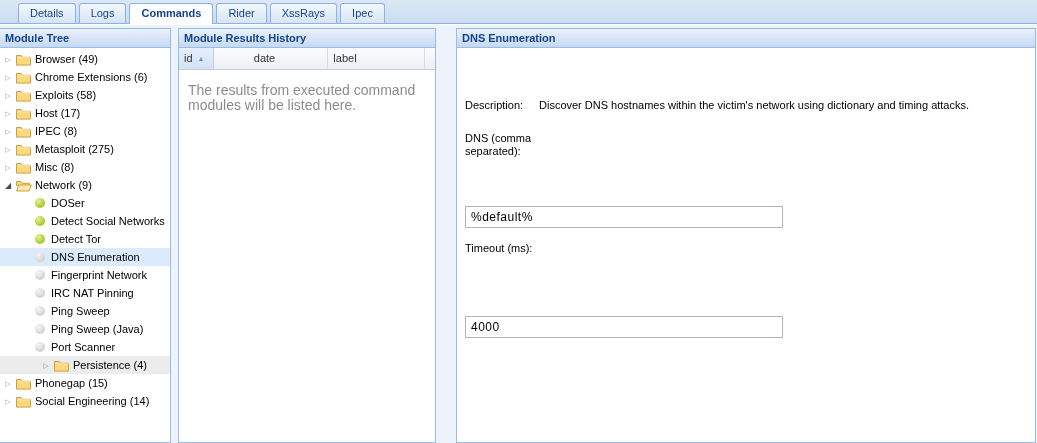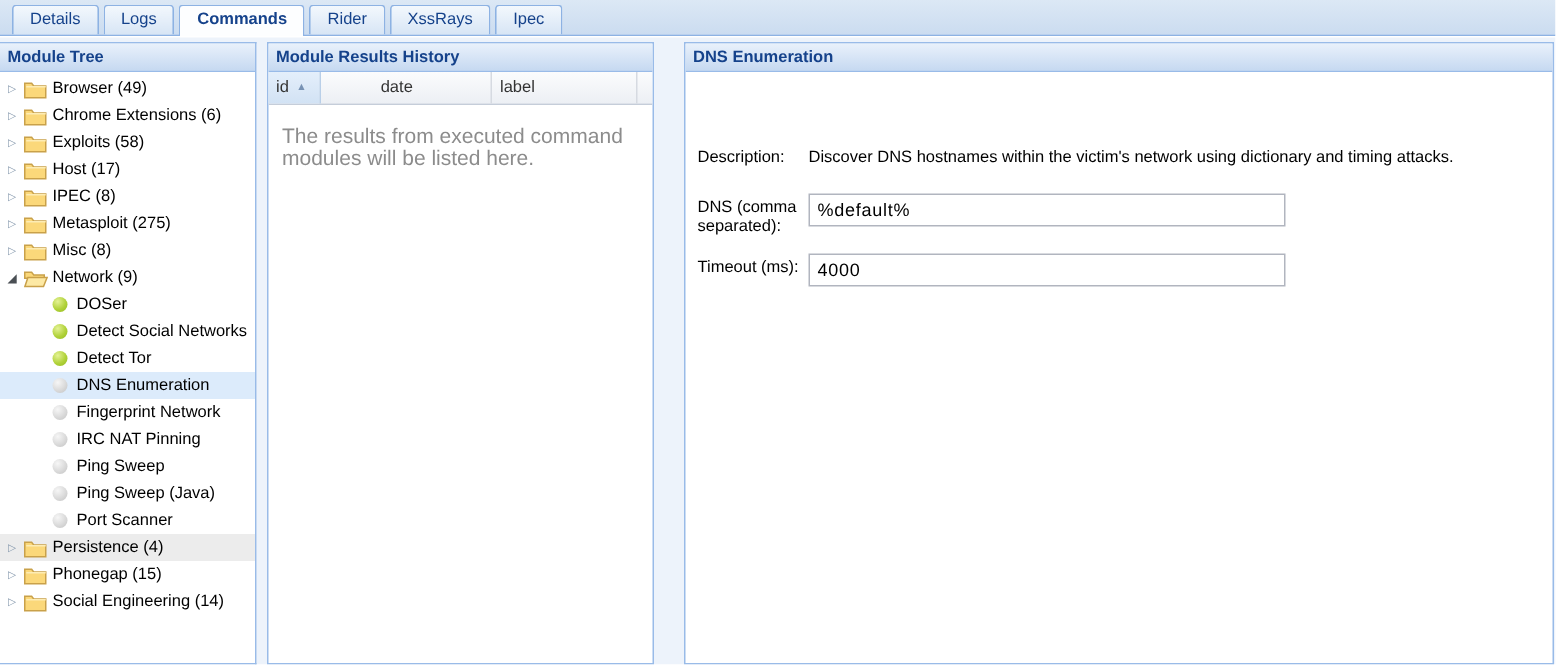--- a/index.html
+++ b/index.html
@@ -6,21 +6,21 @@
   body{
     width:1037px;height:443px;position:relative;overflow:hidden;
     background:#ffffff;font-family:"Liberation Sans",sans-serif;
     -webkit-font-smoothing:antialiased;
   }
   
   .tabbar{
     position:absolute;top:0;left:0;width:100%;height:24px;box-sizing:border-box;
     background:linear-gradient(#dce8f5,#cbdcf0);
     border-bottom:1px solid #8db2e3;
-    display:flex;align-items:flex-end;padding-left:8px;gap:3px;
+    display:flex;align-items:flex-end;padding-left:18px;gap:3px;
   }
   .tab{
     box-sizing:border-box;height:20px;line-height:18px;padding:0 11px;
     font-size:11px;color:#15428b;cursor:pointer;white-space:nowrap;
     background:linear-gradient(#f3f8fd,#d7e5f5);
     border:1px solid #8db2e3;border-bottom:none;border-radius:3px 3px 0 0;
   }
   .tab.active{
     background:#fdfeff;font-weight:bold;height:21px;margin-bottom:-1px;
     position:relative;z-index:2;
@@ -39,21 +39,21 @@
     white-space:nowrap;overflow:hidden;
   }
   #panel-tree{left:0;width:171px;border-left:none;}
   #panel-results{left:178px;width:258px;}
   #panel-module{left:456px;width:580px;}
   
   .tree{padding-top:2px;}
   .tree-row{height:18px;display:flex;align-items:center;font-size:11px;color:#000;
     cursor:pointer;white-space:nowrap;overflow:hidden;}
   .tree-row.selected{background:#dcebfb;}
-  .tree-row.hover{background:#ececec;}
+  .tree-row.hover{background:#ececec;padding-left:38px;}
   .tw{flex:0 0 16px;text-align:center;line-height:18px;}
   .arrow-collapsed{color:#8598ad;font-size:7px;display:none;}
   .arrow-expanded{color:#4a4f54;font-size:8px;display:none;}
   .tree-row.collapsed .arrow-collapsed{display:inline;}
   .tree-row.expanded .arrow-expanded{display:inline;}
   .folder-ico{flex:0 0 16px;height:13px;margin-right:3px;position:relative;top:0px;}
   .folder-ico svg{display:none;}
   .tree-row.collapsed .folder-ico .f-closed{display:block;}
   .tree-row.expanded  .folder-ico .f-open{display:block;}
   .tree-row.module{padding-left:35px;}
@@ -74,21 +74,21 @@
   .module-form{padding:8px;font-size:11px;}
   .form-row{display:flex;align-items:flex-start;}
   .form-label{flex:0 0 74px;width:74px;color:#000;line-height:13px;padding-top:3px;}
   .form-static{line-height:13px;padding-top:3px;color:#000;}
   .form-input{
     box-sizing:border-box;width:318px;height:22px;border:1px solid #b1b5bf;
     font-size:12px;padding:2px 5px;color:#000;background:#fff;
     font-family:"Liberation Sans",sans-serif;letter-spacing:0.5px;
   }
   .mb-desc{margin-bottom:17px;margin-top:40px;}
-  .mb-dns{margin-bottom:11px;}
+  .mb-dns{margin-bottom:11px;flex-direction:column;}
 </style>
 </head>
 <body>
 
 <div class="tabbar">
     <div class="tab">
     <span>Details</span>
   </div>
     <div class="tab">
     <span>Logs</span>

